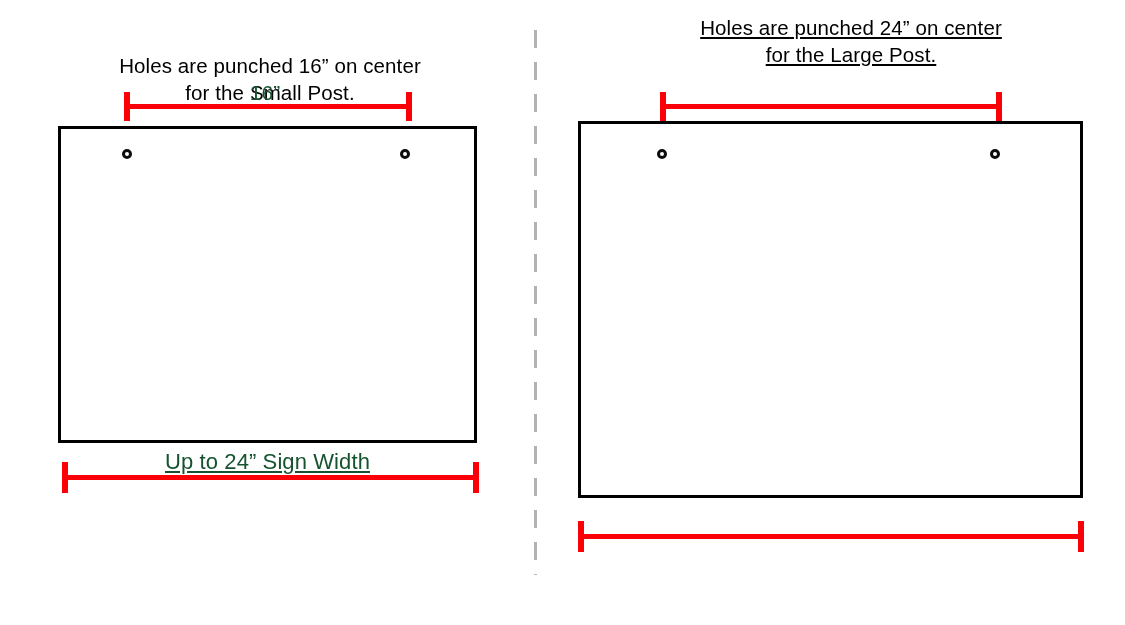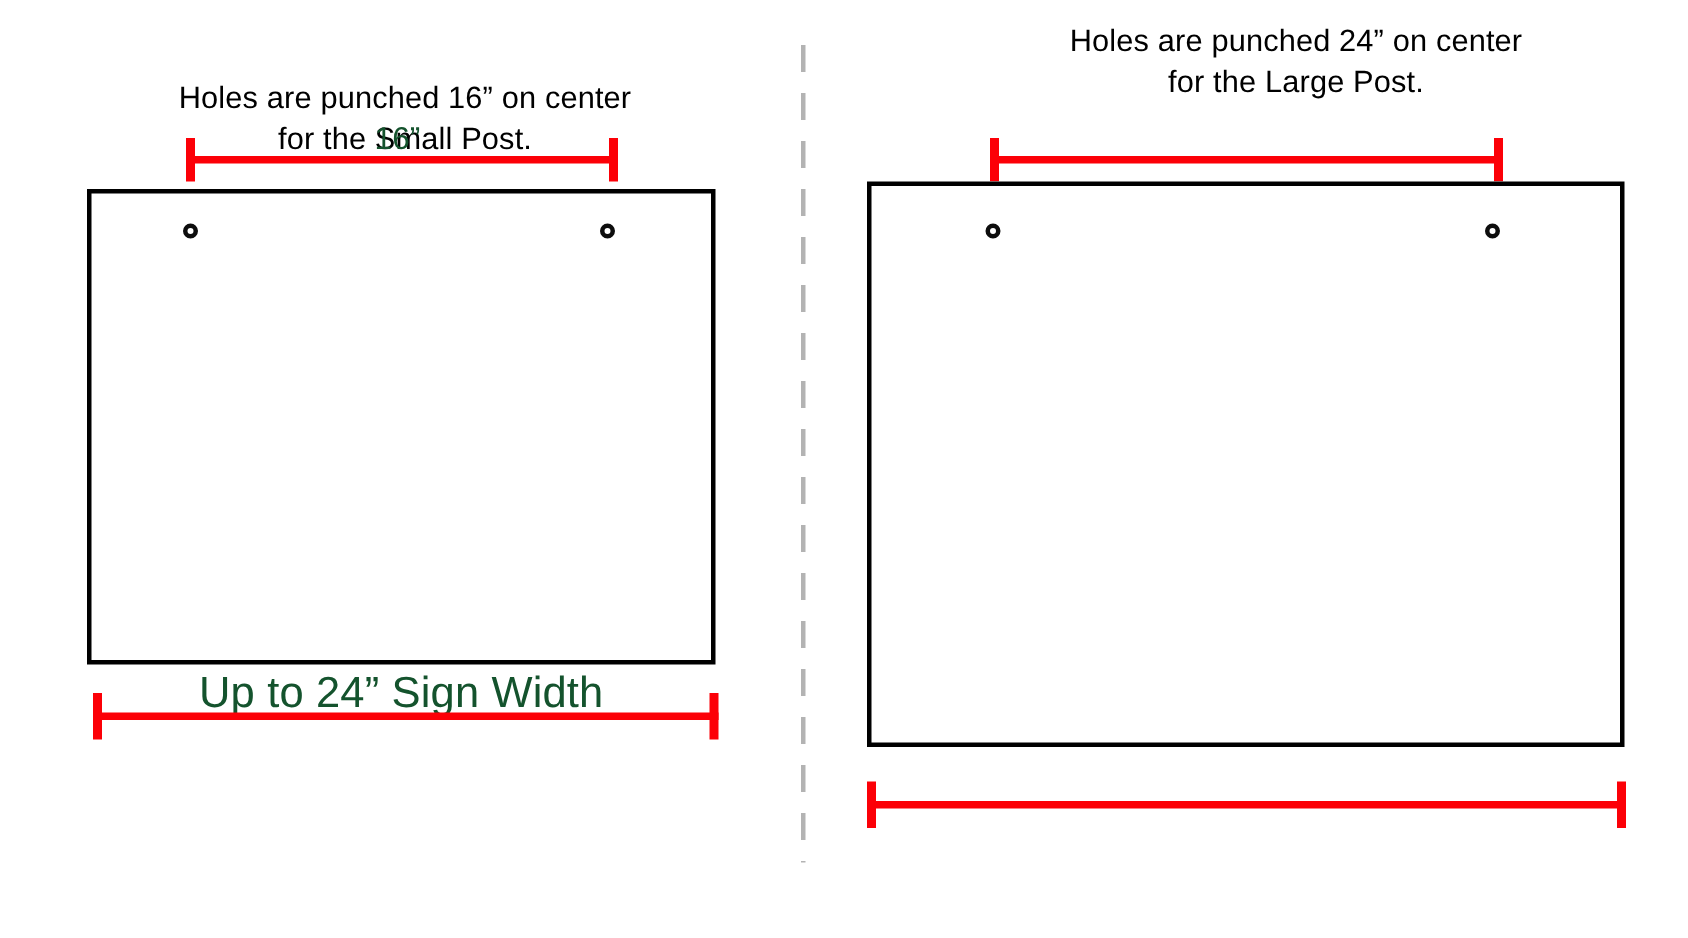--- a/index.html
+++ b/index.html
@@ -27,21 +27,21 @@
     position: absolute;
     text-align: center;
     color: #000000;
     font-size: 20.5px;
     line-height: 27px;
     font-weight: 400;
     white-space: pre-line;
     letter-spacing: 0.1px;
   }
   #heading-small { left: 45px;  top: 4px; width: 450px; margin-top: 48px; }
-  #heading-large { left: 634px; top: 14px; width: 460px; }
+  #heading-large { left: 621px; top: 14px; width: 460px; text-decoration: underline; }
 
   
   .sign-panel {
     position: absolute;
     border: 3px solid #000000;
     box-sizing: border-box;
     background: #ffffff;
   }
   #sign-panel-small { left: 58px;  top: 126px; width: 419px; height: 317px; }
   #sign-panel-large { left: 578px; top: 121px; width: 505px; height: 377px; }
@@ -71,21 +71,22 @@
   .dim-label {
     position: absolute;
     color: #14532d;
     font-size: 21px;
     line-height: 26px;
     text-align: center;
     white-space: nowrap;
     letter-spacing: 0.1px;
   }
   .dim-label.big {
-    font-size: 29px;
+    font-size: 22px;
+    text-decoration: underline;
   }
 
   
   #divider {
     position: absolute;
     left: 534px;
     top: 30px;
     width: 3px;
     height: 545px;
     background-image: linear-gradient(

